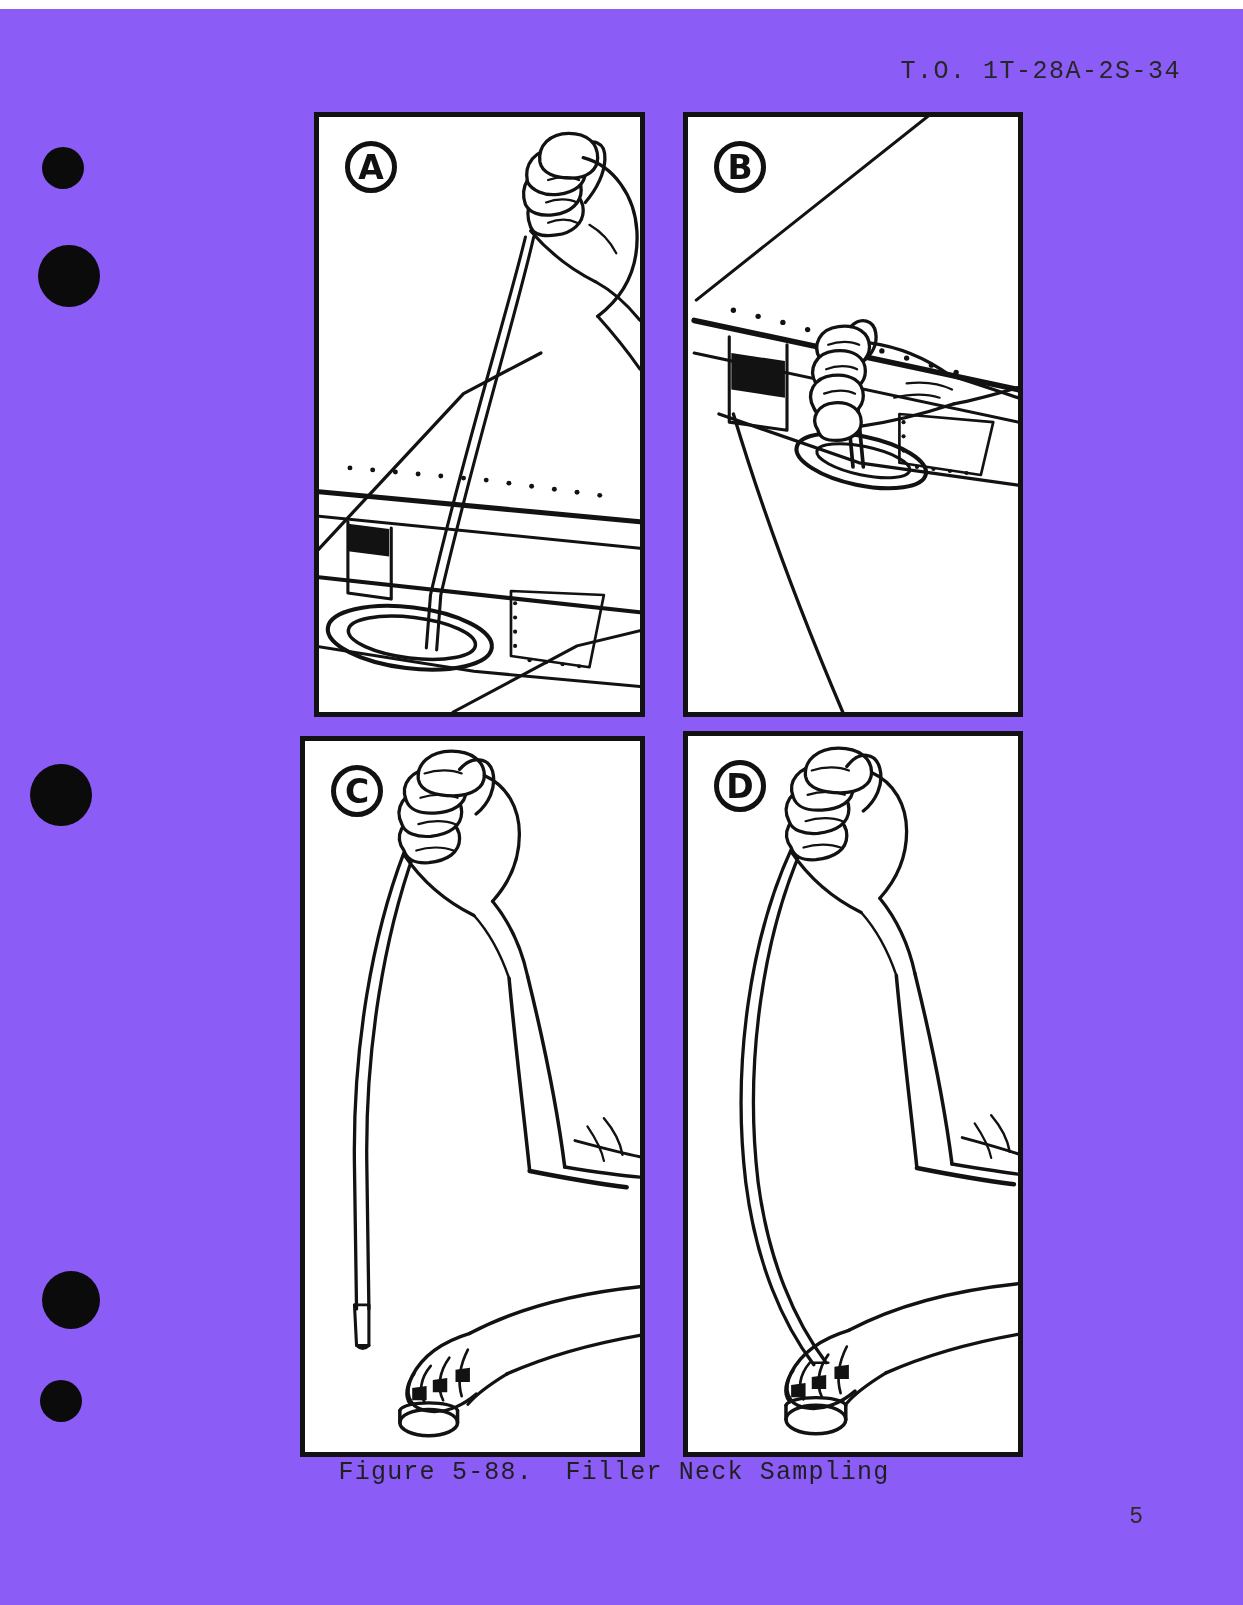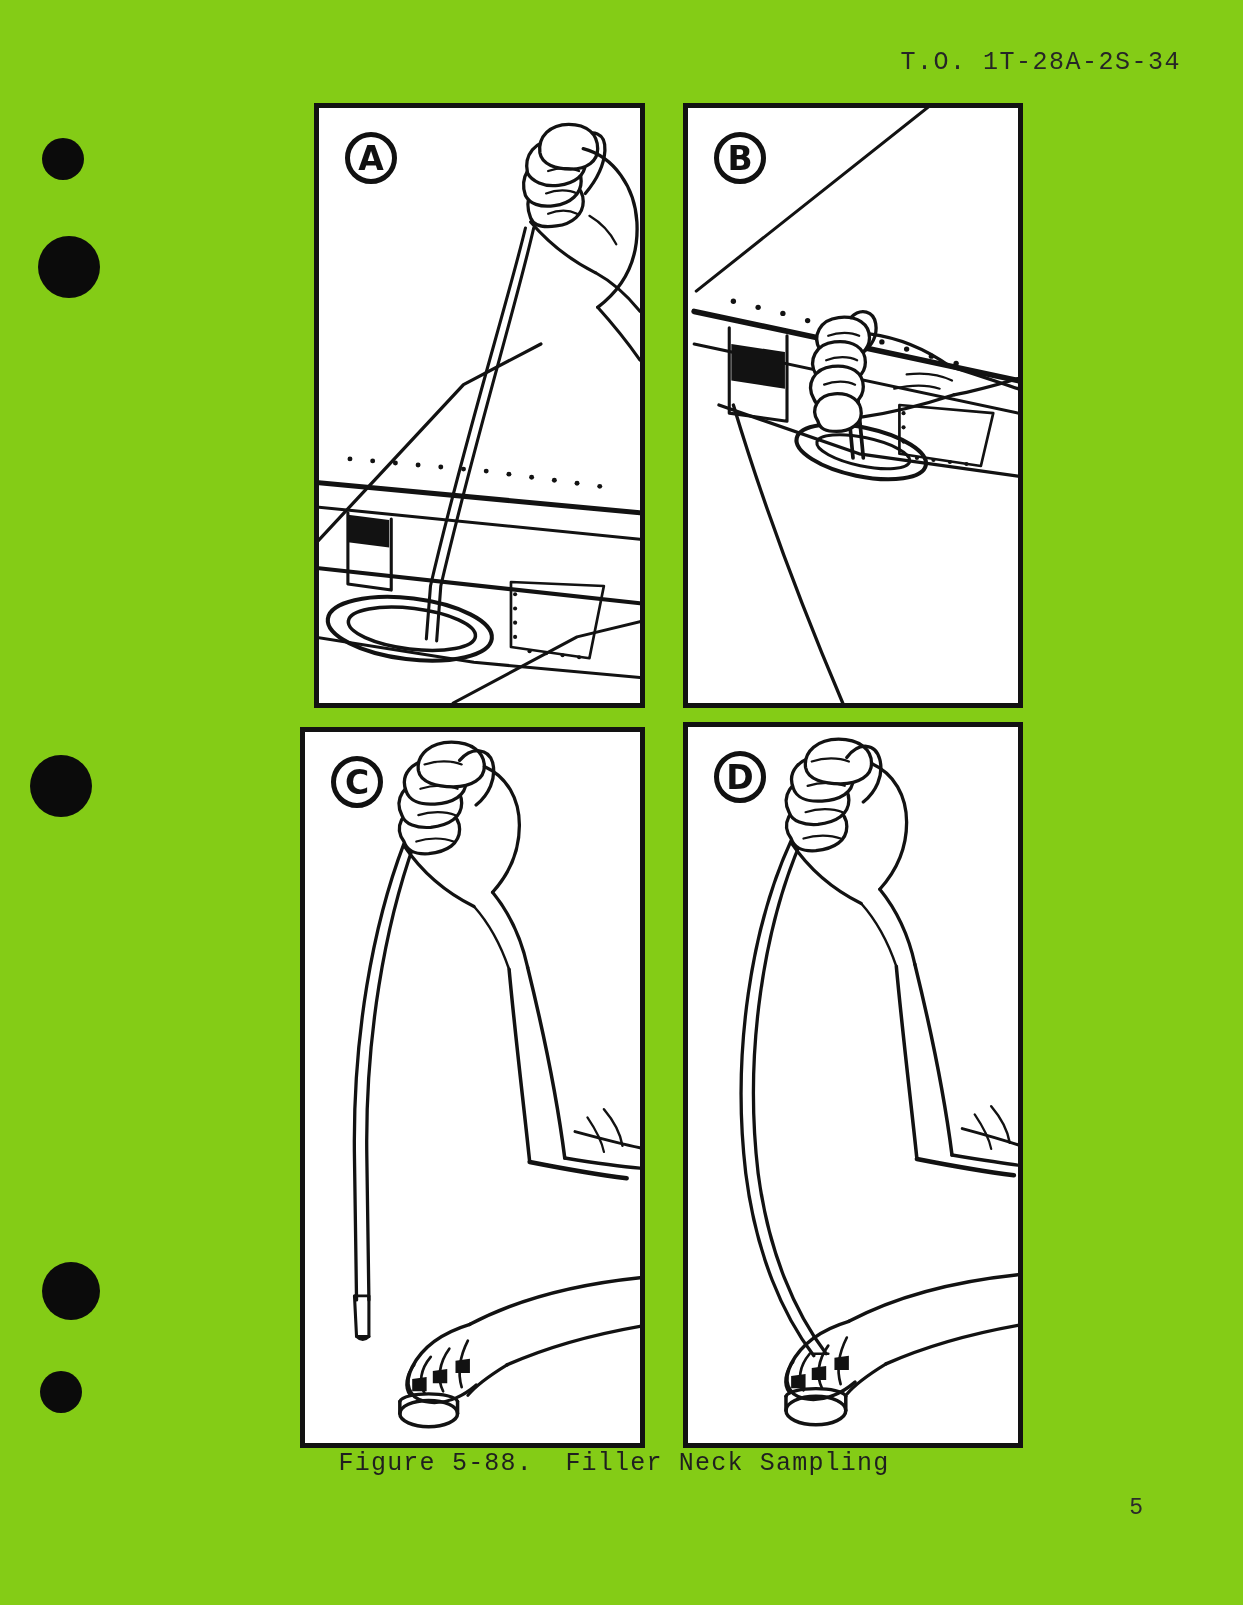--- a/index.html
+++ b/index.html
@@ -12,21 +12,22 @@
     height: 1605px;
     position: relative;
     overflow: hidden;
     font-family: "Liberation Mono", "DejaVu Sans Mono", monospace;
     color: #1a1a1a;
   }
 
   .page {
     position: absolute;
     inset: 0;
-    background: #84cc16;
+    background: #8b5cf6;
+    margin-top: 9px;
   }
 
   
   .doc-header {
     position: absolute;
     top: 48px;
     right: 62px;
     font-family: "Liberation Mono", "DejaVu Sans Mono", monospace;
     font-size: 25px;
     letter-spacing: 1.5px;

